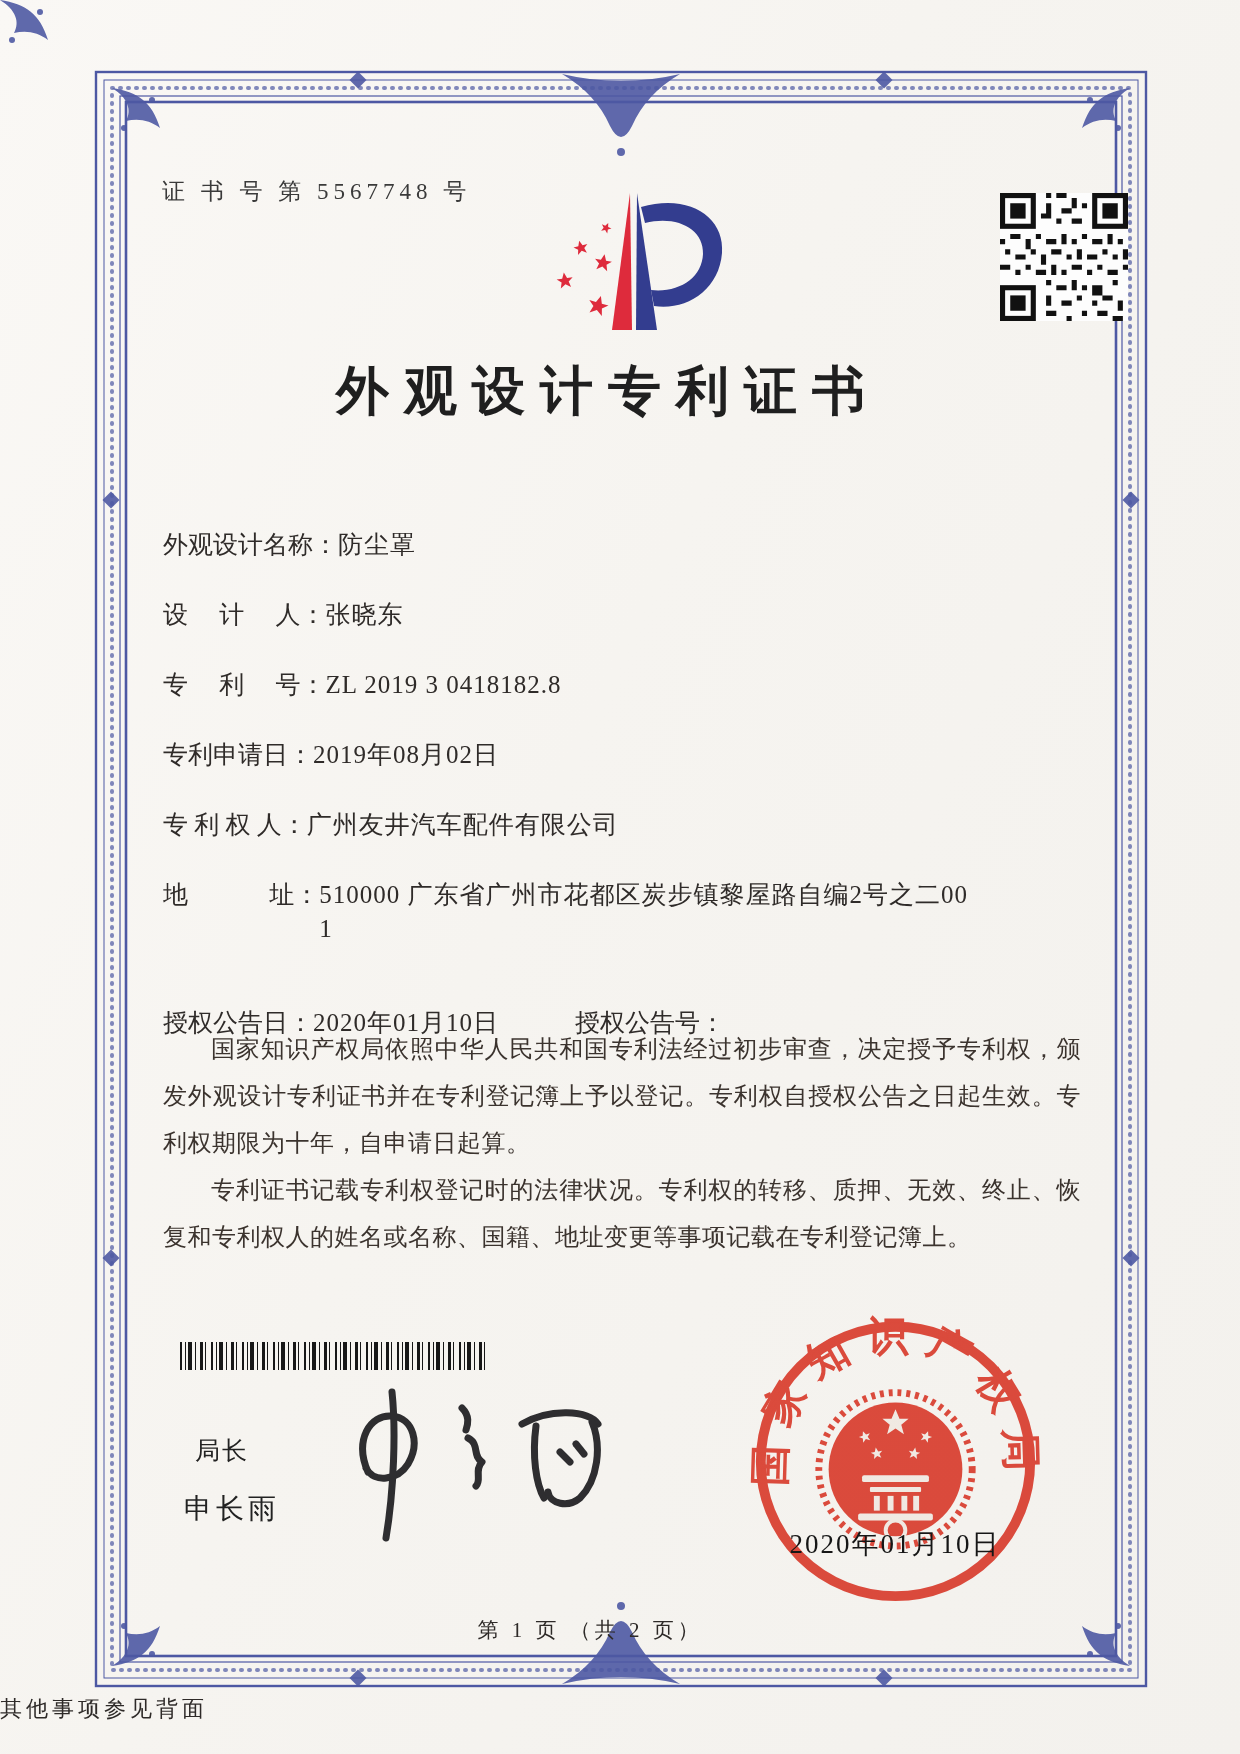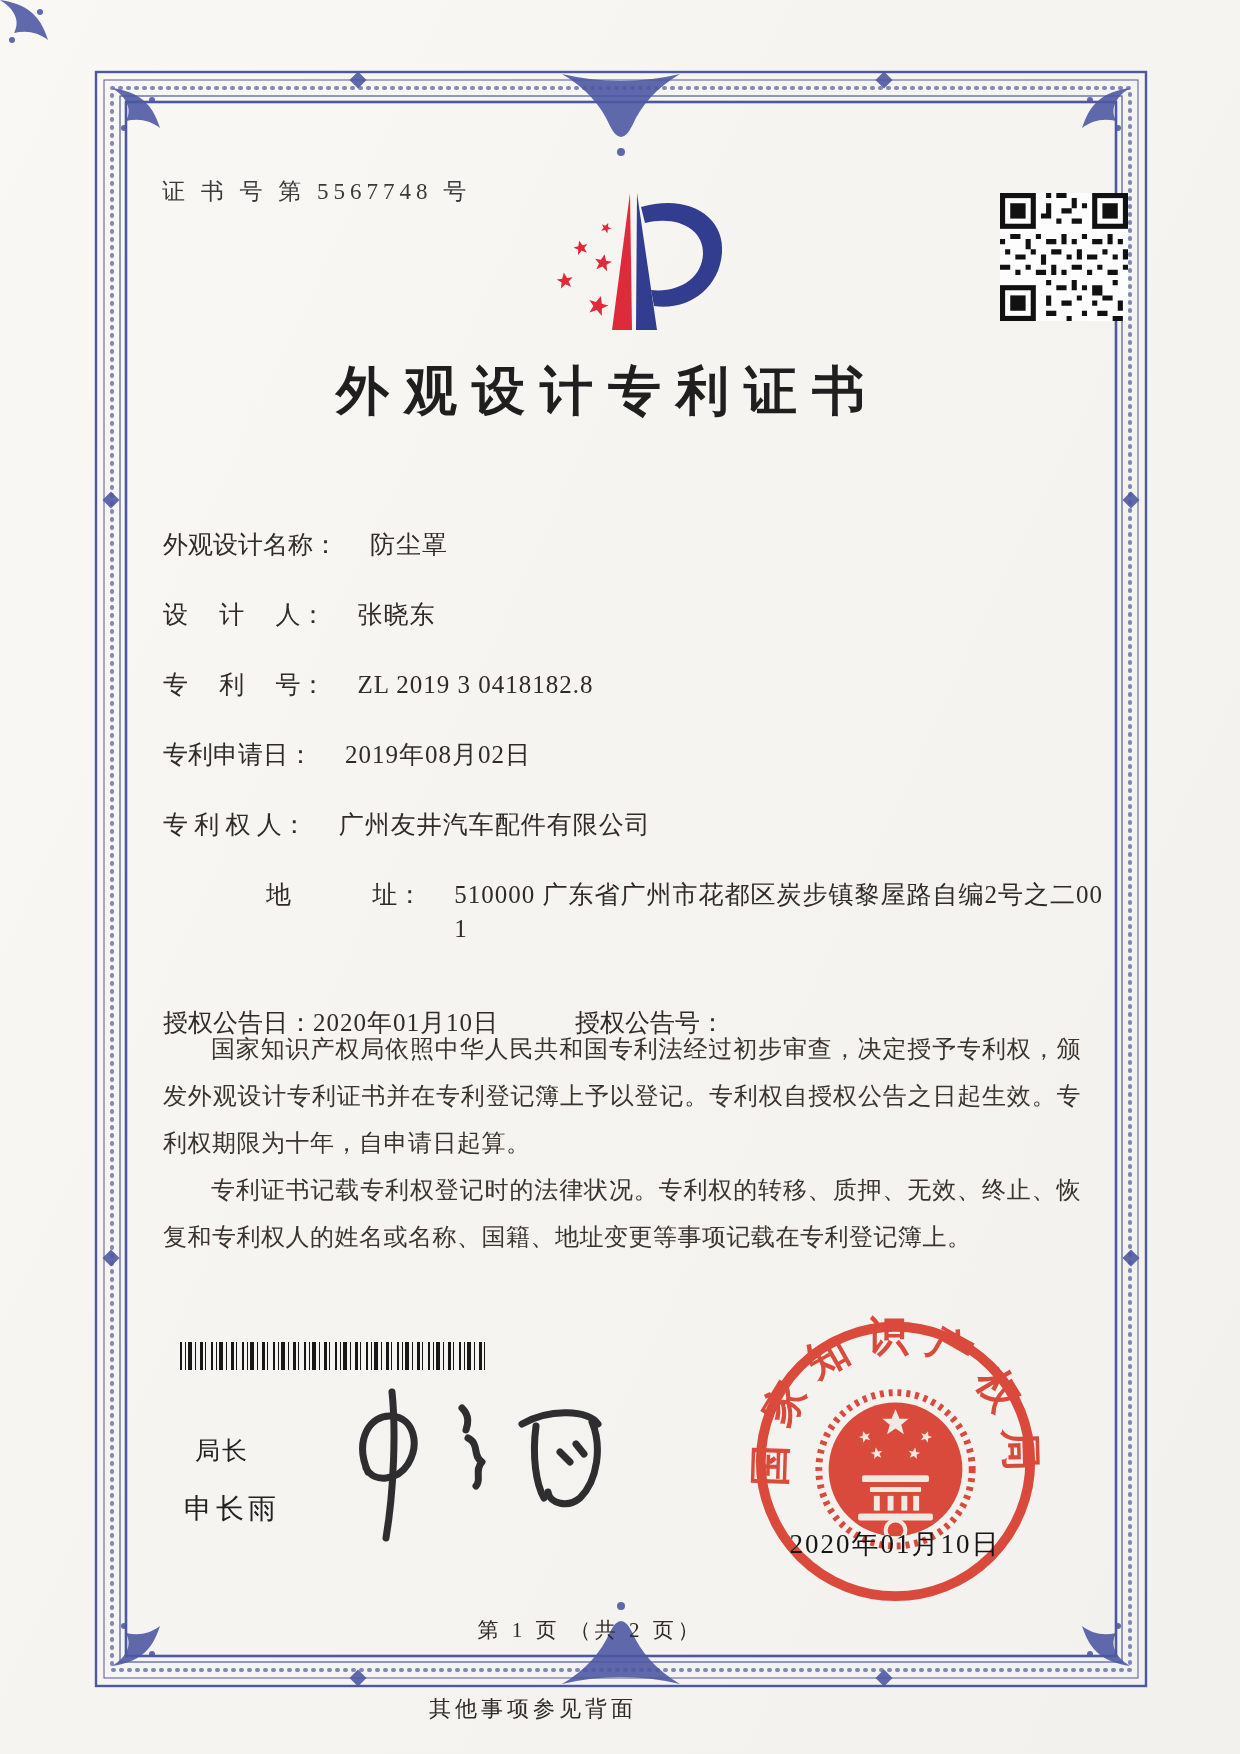--- a/index.html
+++ b/index.html
@@ -6,41 +6,41 @@
   .page{
     position:relative;width:1240px;height:1754px;overflow:hidden;
     background:linear-gradient(115deg,#faf8f5 0%,#f6f4f0 45%,#f3f1ed 100%);
     font-family:"Liberation Serif","DejaVu Serif",serif;color:#2b2b2b;
   }
   .abs{position:absolute;}
   .cert-no{left:162px;top:176px;font-size:23px;letter-spacing:5px;color:#3a3a3a;}
   .title{left:0;top:340px;width:1184px;margin:16px;text-align:center;
     font-size:53px;font-weight:bold;letter-spacing:15px;color:#1f1f1f;}
   .fields{left:163px;top:528px;width:940px;font-size:25px;color:#2f2b29;}
-  .row{display:flex;align-items:flex-start;height:70px;line-height:34px;gap:32px;}
-  .row.addr{height:110px;justify-content:flex-end;}
+  .row{display:flex;align-items:flex-start;height:70px;line-height:34px;}
+  .row.addr{height:110px;}
   .lbl{white-space:pre;flex:0 0 auto;}
   .val{white-space:pre-line;letter-spacing:1px;}
   .grant-row{display:flex;height:70px;line-height:34px;align-items:center;}
   .grant-g2{margin-left:76px;display:flex;}
   .notice{left:163px;top:1026px;width:918px;font-size:24px;line-height:47px;
     text-align:justify;color:#3b332e;letter-spacing:0.5px;}
   .notice p{margin:0;text-indent:2em;}
   .barcode{left:180px;top:1342px;width:305px;height:28px;
     background:repeating-linear-gradient(90deg,
       #171717 0 2px,transparent 2px 5px,#171717 5px 6px,transparent 6px 8px,
       #171717 8px 12px,transparent 12px 15px,#171717 15px 16px,transparent 16px 20px,
       #171717 20px 23px,transparent 23px 25px,#171717 25px 26px,transparent 26px 31px);}
   .director-label{left:195px;top:1434px;font-size:25px;letter-spacing:2px;color:#222;}
   .director-name{left:184px;top:1490px;font-size:28px;letter-spacing:4px;color:#222;}
   .seal-date{left:760px;top:1526px;width:270px;text-align:center;
     font-size:27px;letter-spacing:2px;color:#161616;z-index:3;}
   .page-info{left:0;top:1616px;width:1180px;text-align:center;
     font-size:21px;letter-spacing:4px;color:#2e2a28;}
-  .back-note{left:0;top:1694px;width:1066px;text-align:center;
+  .back-note{left:0;top:1694px;width:1066px;text-align:left;
     font-size:22px;letter-spacing:4px;color:#2e2a28;}
   svg{display:block;}
   .seal-svg{z-index:2;mix-blend-mode:multiply;}
   .sig-svg{z-index:1;}
 </style>
 </head>
 <body>
 
 <div class="page">
 

